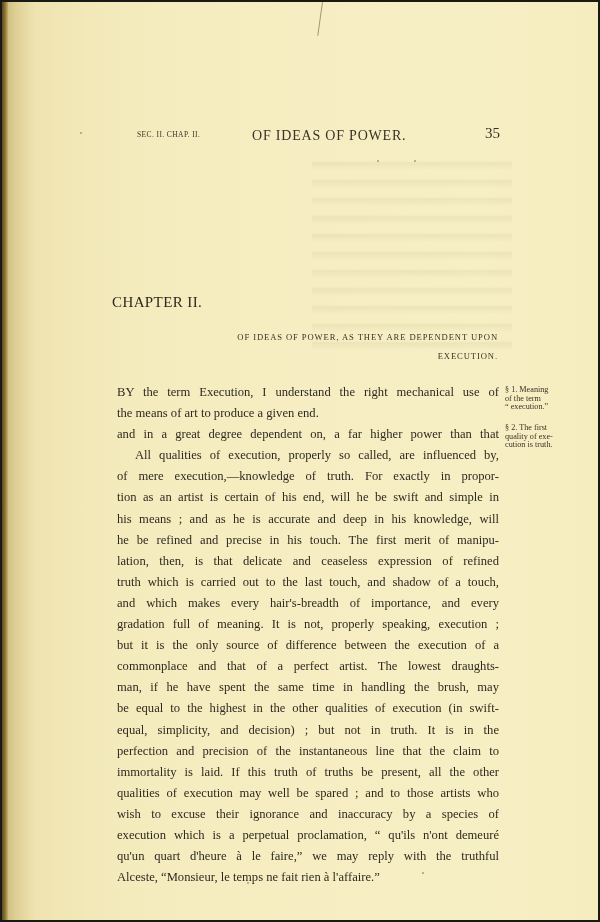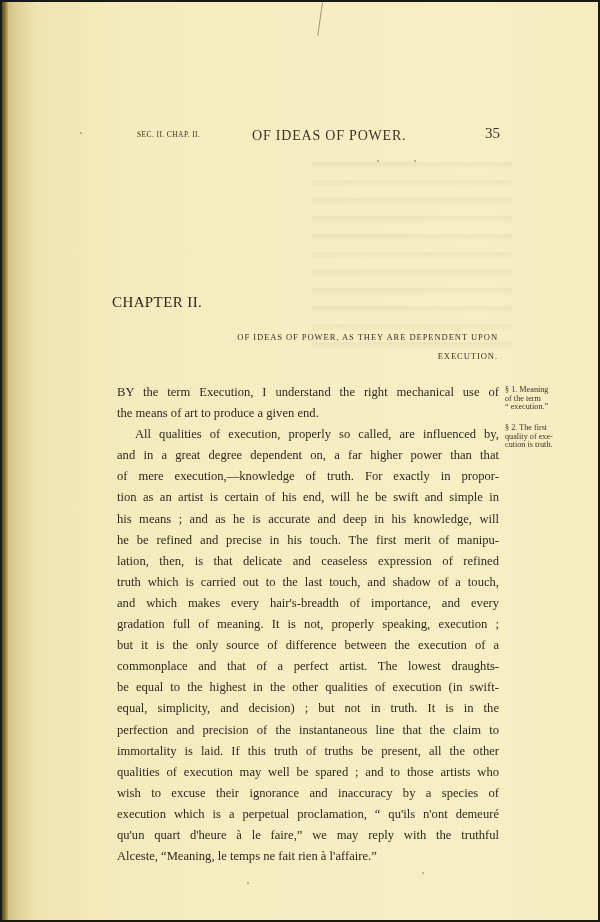--- a/index.html
+++ b/index.html
@@ -176,41 +176,42 @@
     <div>OF IDEAS OF POWER, AS THEY ARE DEPENDENT UPON</div>
     <div>EXECUTION.</div>
   </div>
 
   <div class="body-text">
     <div>
       <span class="line">BY the term Execution, I understand the right mechanical use of</span>
       <span class="line last">the means of art to produce a given end.</span>
     </div>
     <div>
+      <span class="line">and in a great degree dependent on, a far higher power than that</span>
       <span class="line indent">All qualities of execution, properly so called, are influenced by,</span>
-      <span class="line">and in a great degree dependent on, a far higher power than that</span>
       <span class="line">of mere execution,—knowledge of truth.  For exactly in propor-</span>
       <span class="line">tion as an artist is certain of his end, will he be swift and simple in</span>
       <span class="line">his means ; and as he is accurate and deep in his knowledge, will</span>
       <span class="line">he be refined and precise in his touch.  The first merit of manipu-</span>
       <span class="line">lation, then, is that delicate and ceaseless expression of refined</span>
       <span class="line">truth which is carried out to the last touch, and shadow of a touch,</span>
       <span class="line">and which makes every hair's-breadth of importance, and every</span>
       <span class="line">gradation full of meaning.  It is not, properly speaking, execution ;</span>
       <span class="line">but it is the only source of difference between the execution of a</span>
       <span class="line">commonplace and that of a perfect artist.  The lowest draughts-</span>
+      <span class="line">man, if he have spent the same time in handling the brush, may</span>
       <span class="line">be equal to the highest in the other qualities of execution (in swift-</span>
       <span class="line">equal, simplicity, and decision) ; but not in truth.  It is in the</span>
       <span class="line">perfection and precision of the instantaneous line that the claim to</span>
       <span class="line">immortality is laid.  If this truth of truths be present, all the other</span>
       <span class="line">qualities of execution may well be spared ; and to those artists who</span>
       <span class="line">wish to excuse their ignorance and inaccuracy by a species of</span>
       <span class="line">execution which is a perpetual proclamation, “ qu'ils n'ont demeuré</span>
       <span class="line">qu'un quart d'heure à le faire,” we may reply with the truthful</span>
-      <span class="line last">Alceste, “Meaning, le temps ne fait rien à l'affaire.”</span>
+      <span class="line last">Alceste, “Monsieur, le temps ne fait rien à l'affaire.”</span>
     </div>
   </div>
 
   <div class="sidenote sidenote-1">
     <div>§ 1. Meaning</div>
     <div>of the term</div>
     <div>“ execution.”</div>
   </div>
 
   <div class="sidenote sidenote-2">

